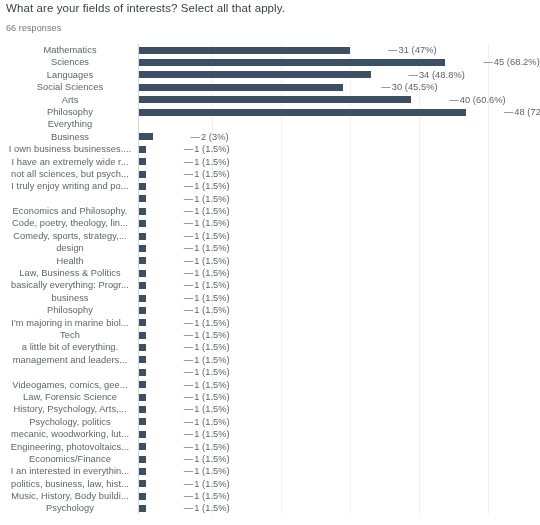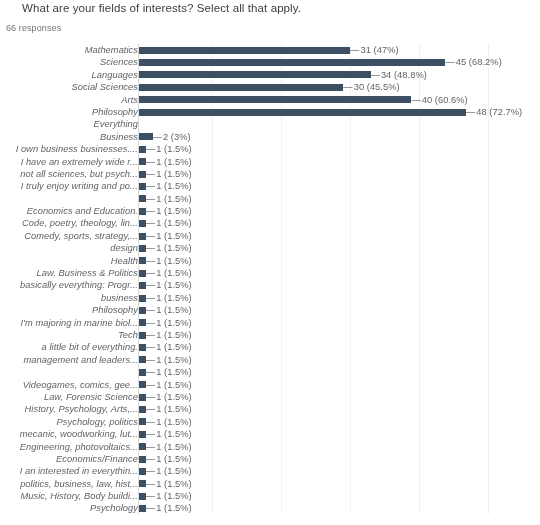--- a/index.html
+++ b/index.html
@@ -10,21 +10,21 @@
   body {
     width: 540px;
     height: 525px;
     font-family: "Liberation Sans", sans-serif;
     color: #202124;
     overflow: hidden;
     position: relative;
   }
   #question-title {
     position: absolute;
-    left: 22px;
+    left: 6px;
     top: 2px;
     font-size: 11.5px;
     color: #3c4043;
     letter-spacing: 0.1px;
     white-space: nowrap;
   }
   #response-count {
     position: absolute;
     left: 6px;
     top: 23px;
@@ -72,28 +72,27 @@
   .bar-row {
     position: relative;
     height: 12.4px;
     width: 540px;
   }
   .row-label {
     position: absolute;
     right: 402px;
     top: 0px;
     width: 136px;
-    text-align: right;
+    text-align: center;
     font-size: 9.3px;
     line-height: 12.4px;
     color: #5f6368;
     white-space: nowrap;
     overflow: hidden;
     letter-spacing: 0.05px;
-    font-style: italic;
   }
   .bar-wrap {
     position: absolute;
     left: 139px;
     top: 0;
     height: 12.4px;
     display: flex;
     align-items: center;
   }
   .bar {
@@ -101,20 +100,21 @@
     background: #3d4f63;
     flex: 0 0 auto;
   }
   .bar-value {
     font-size: 9.3px;
     line-height: 12.4px;
     color: #5f6368;
     white-space: nowrap;
     margin-left: 0px;
     letter-spacing: 0.05px;
+    padding-left: 38px;
   }
   .bar-value::before {
     content: "\2014";
     color: #5f6368;
     margin-right: 1px;
   }
 </style>
 </head>
 <body>
 
@@ -211,21 +211,21 @@
           <span class="bar-value">1 (1.5%)</span>
         </div>
       </div>
       <div class="bar-row">
         <div class="bar-wrap">
           <div class="bar" style="width: 6.81px; background: rgb(61, 79, 99);"></div>
           <span class="bar-value">1 (1.5%)</span>
         </div>
       </div>
       <div class="bar-row">
-        <div class="row-label">Economics and Education.</div>
+        <div class="row-label">Economics and Philosophy.</div>
         <div class="bar-wrap">
           <div class="bar" style="width: 6.81px; background: rgb(61, 79, 99);"></div>
           <span class="bar-value">1 (1.5%)</span>
         </div>
       </div>
       <div class="bar-row">
         <div class="row-label">Code, poetry, theology, lin...</div>
         <div class="bar-wrap">
           <div class="bar" style="width: 6.81px; background: rgb(61, 79, 99);"></div>
           <span class="bar-value">1 (1.5%)</span>

